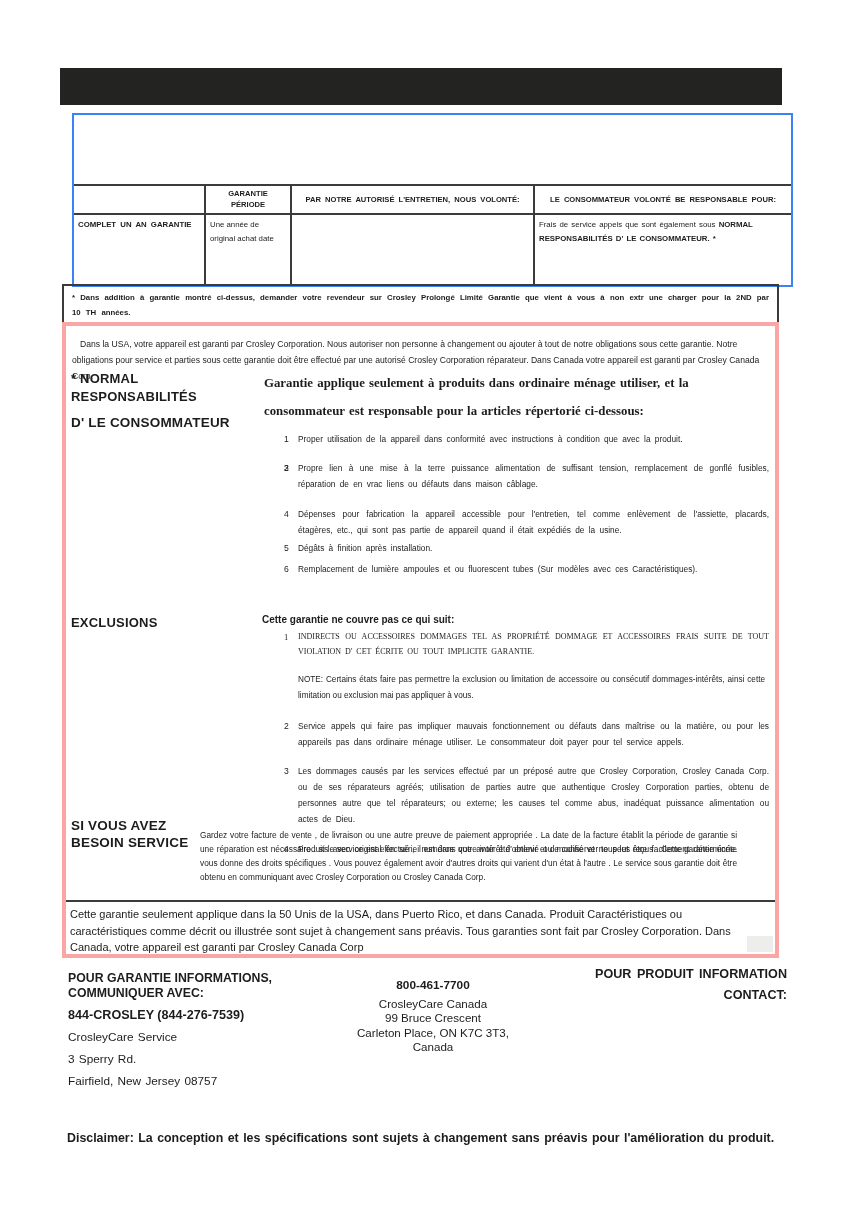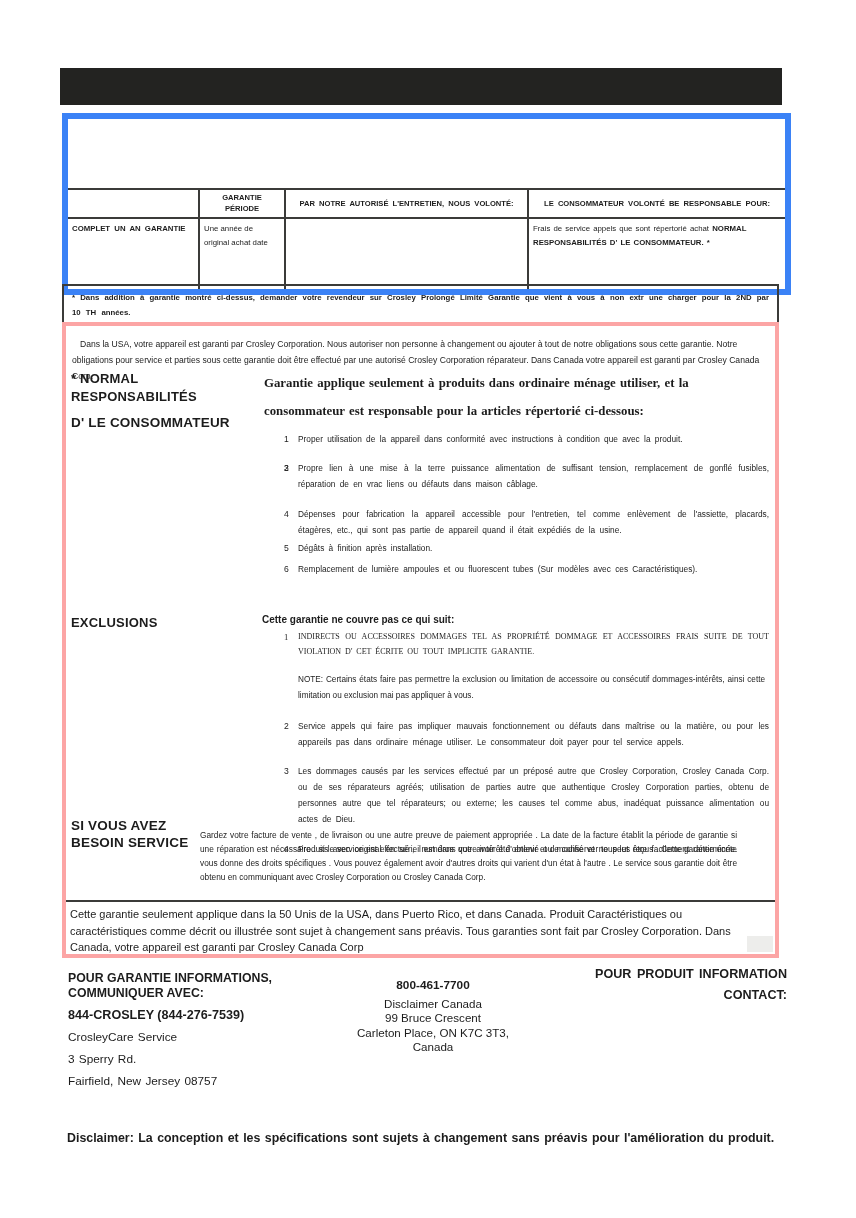--- a/index.html
+++ b/index.html
@@ -3,21 +3,21 @@
 <meta charset="utf-8">
 <style>
   html,body{margin:0;padding:0;background:#ffffff;}
   .page{
     position:relative;width:856px;height:1218px;background:#ffffff;
     font-family:"Liberation Sans",sans-serif;color:#1c1c1c;overflow:hidden;
   }
   .black-bar{position:absolute;left:60px;top:68px;width:722px;height:37px;background:#232321;}
 
   
-  .wtable{position:absolute;left:62px;top:113px;width:717px;border:6px solid #3b82f6;background:#fff;}
+  .wtable{position:absolute;left:72px;top:113px;width:717px;border:2px solid #3b82f6;background:#fff;}
   .wtable .title-area{height:69px;border-bottom:2px solid #3b3b39;}
   .trow{display:grid;grid-template-columns:132px 86px 243px 1fr;}
   .trow > div{border-right:2px solid #3b3b39;}
   .trow > div:last-child{border-right:none;}
   .thead{border-bottom:2px solid #3b3b39;}
   .thead > div{
     min-height:26px;display:flex;align-items:center;justify-content:center;text-align:center;
     font-size:7.6px;font-weight:bold;line-height:1.5;padding:2px 6px;word-spacing:2px;box-sizing:border-box;
   }
   .tbody > div{min-height:70px;padding:3px 4px;font-size:7.8px;line-height:1.8;box-sizing:border-box;}
@@ -95,21 +95,21 @@
     <div class="trow thead">
       <div></div>
       <div>GARANTIE PÉRIODE</div>
       <div>PAR NOTRE AUTORISÉ L'ENTRETIEN, NOUS VOLONTÉ:</div>
       <div>LE CONSOMMATEUR VOLONTÉ BE RESPONSABLE POUR:</div>
     </div>
     <div class="trow tbody">
       <div class="cell-coverage">COMPLET UN AN GARANTIE</div>
       <div class="cell-period">Une année de original achat date</div>
       <div class="cell-we-will"></div>
-      <div class="cell-consumer"><span>Frais de service appels que sont répertorié achat </span><b>NORMAL RESPONSABILITÉS D' LE CONSOMMATEUR. *</b></div>
+      <div class="cell-consumer"><span>Frais de service appels que sont également sous </span><b>NORMAL RESPONSABILITÉS D' LE CONSOMMATEUR. *</b></div>
     </div>
   </div>
 
   <div class="footnote-box">* Dans addition à garantie montré ci-dessus, demander votre revendeur sur Crosley Prolongé Limité Garantie que vient à vous à non extr une charger pour la 2ND par 10 TH années.</div>
 
   <div class="main-box">
     <p class="intro">Dans la USA, votre appareil est garanti par Crosley Corporation. Nous autoriser non personne à changement ou ajouter à tout de notre obligations sous cette garantie. Notre obligations pour service et parties sous cette garantie doit être effectué par une autorisé Crosley Corporation réparateur. Dans Canada votre appareil est garanti par Crosley Canada Corp.</p>
 
     <div class="section sec-resp">
       <div class="side-label">
@@ -166,21 +166,21 @@
     </div>
     <div class="c-phone">844-CROSLEY (844-276-7539)</div>
     <div class="c-line">CrosleyCare Service</div>
     <div class="c-line">3 Sperry Rd.</div>
     <div class="c-line">Fairfield, New Jersey 08757</div>
   </div>
 
   <div class="contact-ca">
     <div class="c-phone">800-461-7700</div>
     <div class="c-addr">
-      <div class="c-line">Disclaimer Canada</div>
+      <div class="c-line">CrosleyCare Canada</div>
       <div class="c-line">99 Bruce Crescent</div>
       <div class="c-line">Carleton Place, ON K7C 3T3,</div>
       <div class="c-line">Canada</div>
     </div>
   </div>
 
   <div class="contact-prod">
     <div class="c-head1">POUR PRODUIT INFORMATION</div>
     <div class="c-head2">CONTACT:</div>
   </div>

